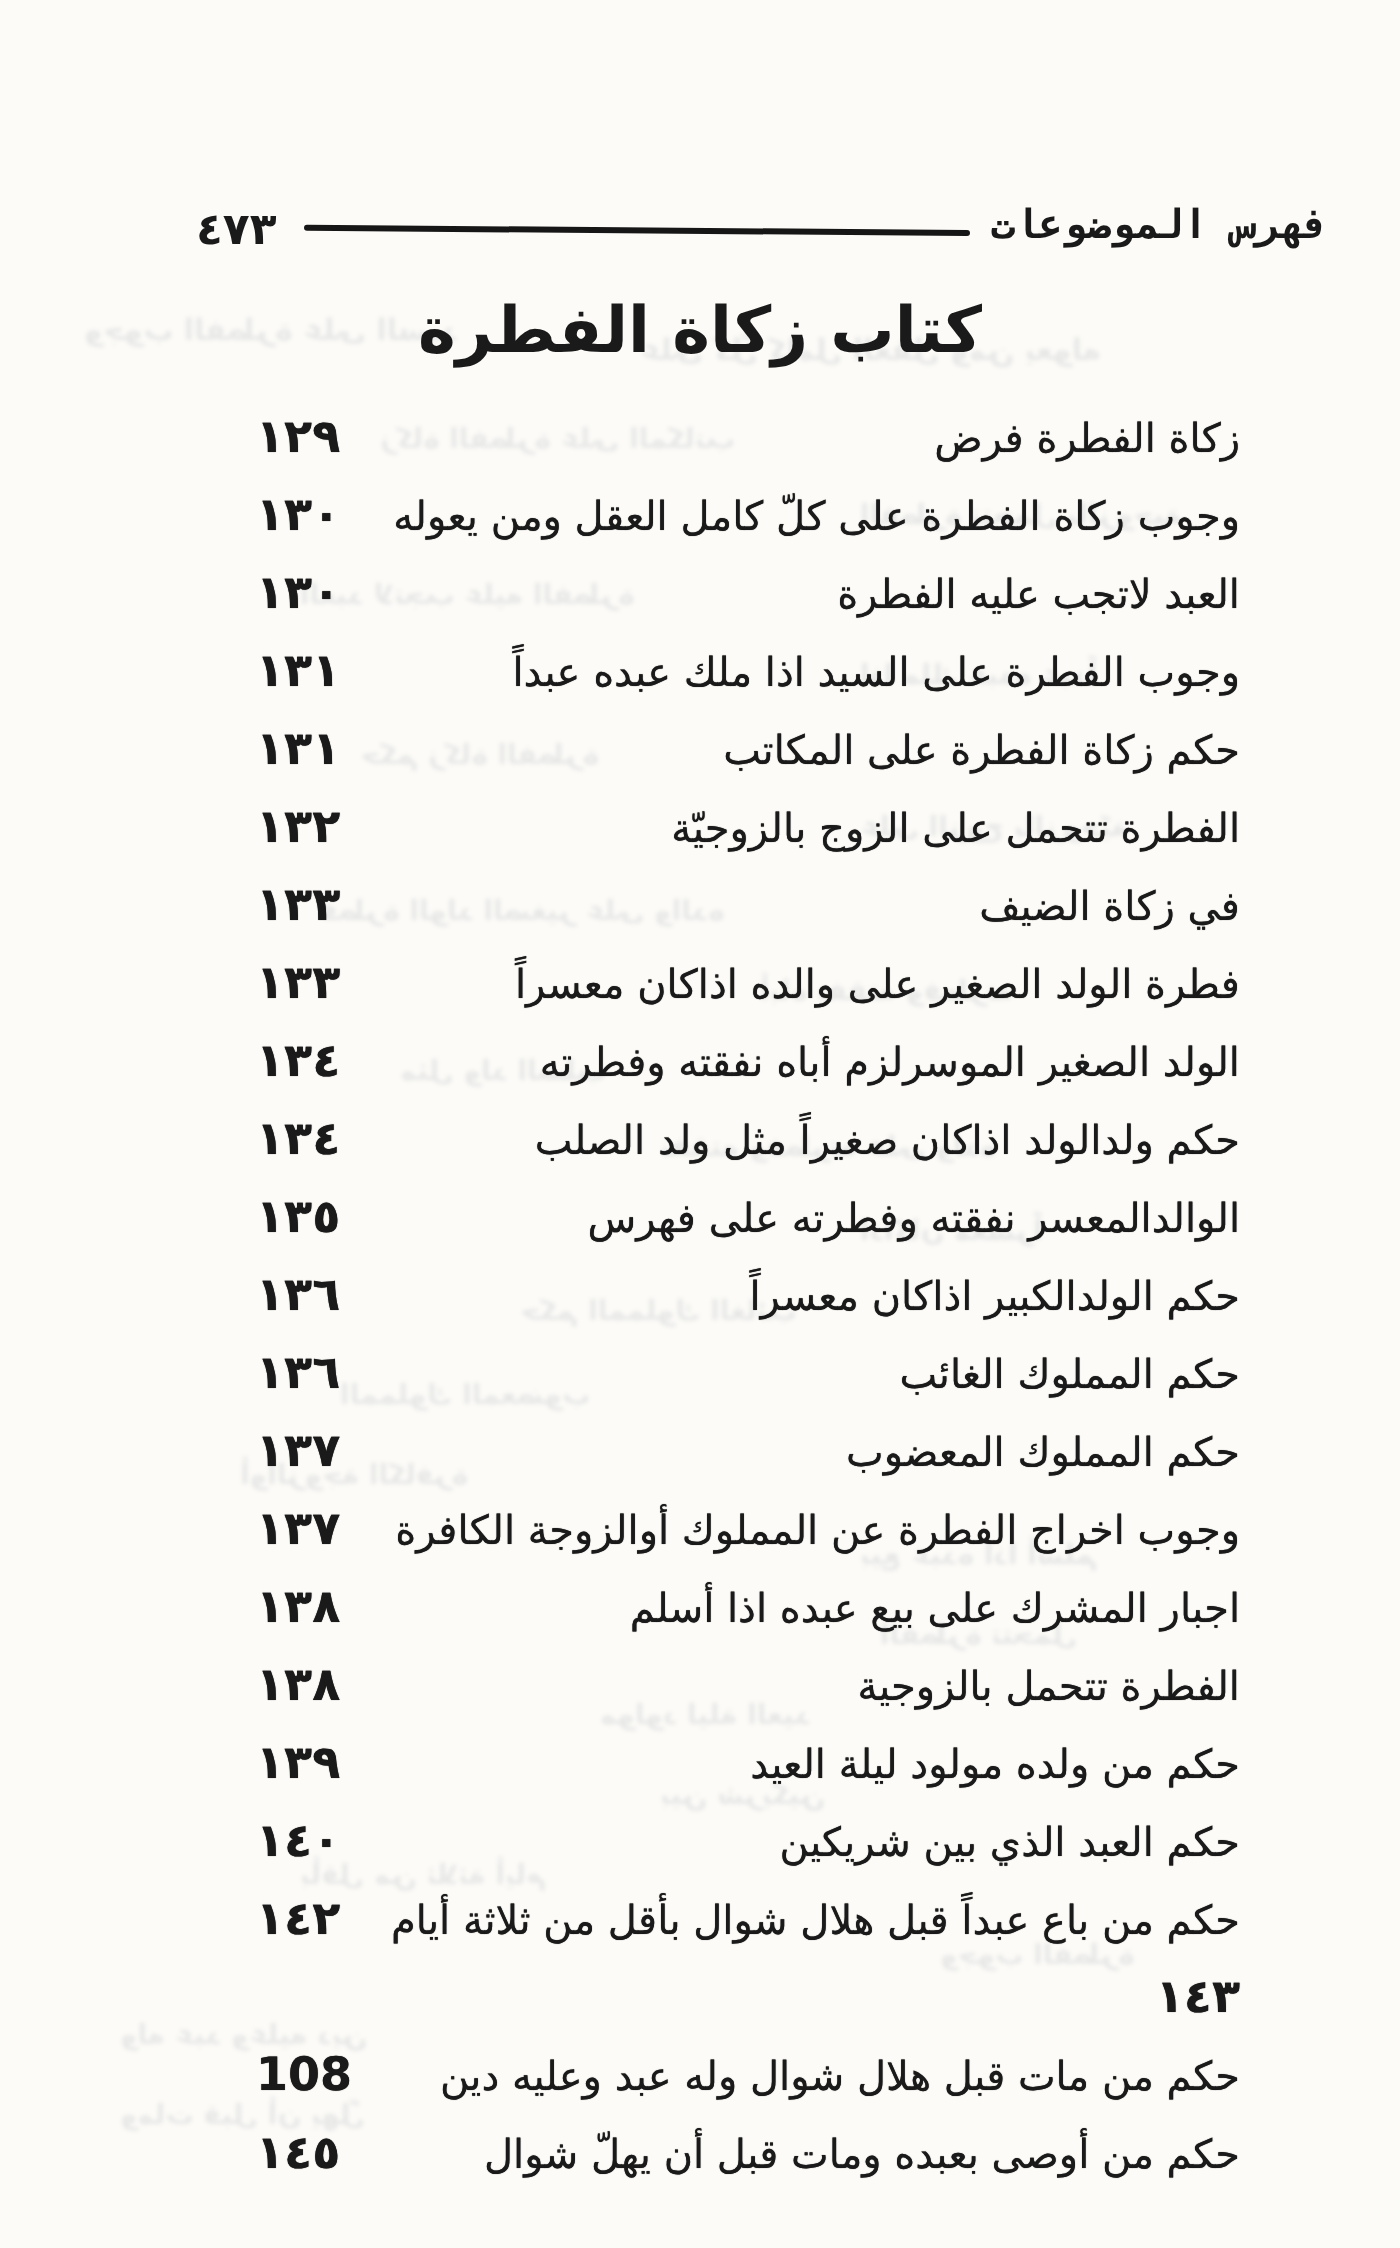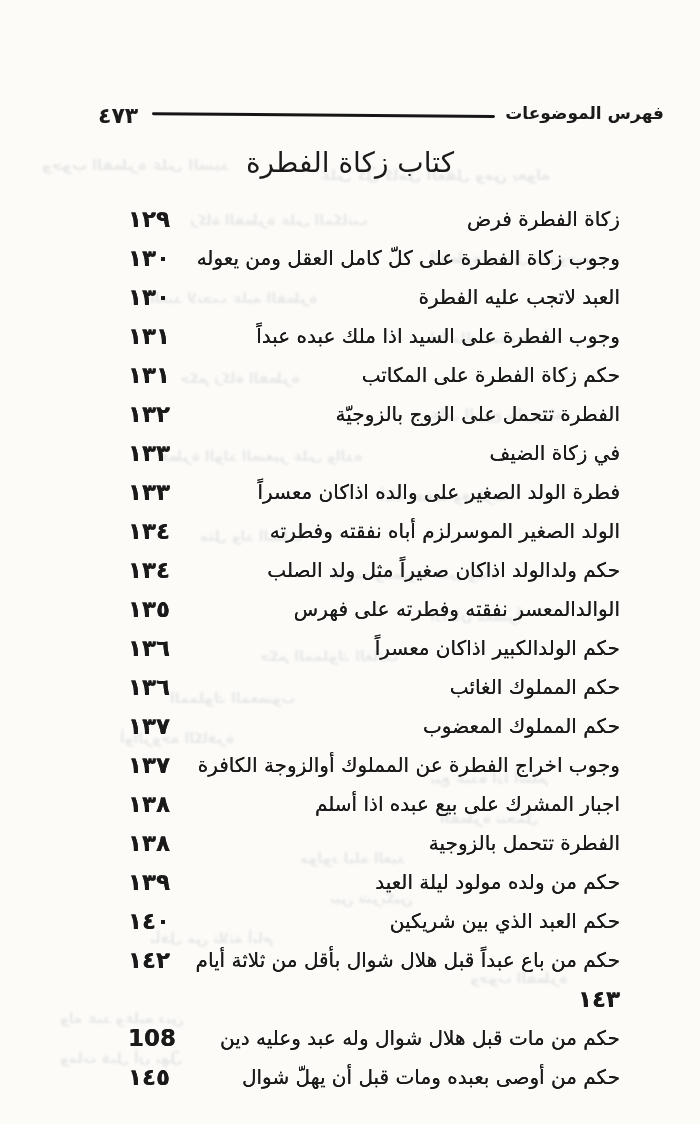--- a/index.html
+++ b/index.html
@@ -14,38 +14,39 @@
     direction:rtl;
   }
   
   .page-header{
     position:absolute;top:98px;right:0;left:0;
     display:flex;align-items:center;
     padding:0 36px 0 98px; 
     height:30px;
   }
   .hdr-title{
-    font-size:17px;font-weight:700;white-space:nowrap;
+    font-size:20px;font-weight:700;white-space:nowrap;
     letter-spacing:-0.2px;
+    font-family:Liberation Mono, monospace;
   }
   .hdr-rule{
     flex:1 1 auto;height:3px;background:#161616;
     margin:6px 10px 0 14px;
     border-radius:2px;
     transform:rotate(0.45deg);transform-origin:right center;
   }
   .hdr-num{
     font-size:22px;font-weight:700;white-space:nowrap;
     margin-top:4px;
   }
   
   .section-title{
     position:absolute;top:146px;right:0;left:0;margin:0;
     text-align:center;
-    font-size:28px;font-weight:400;
+    font-size:32px;font-weight:700;
     letter-spacing:-0.3px;
     z-index:2;
   }
   
   .toc{
     position:absolute;top:199px;right:0;left:0;
     padding:0 80px 0 128px; 
     z-index:2;
   }
   .toc-row{

